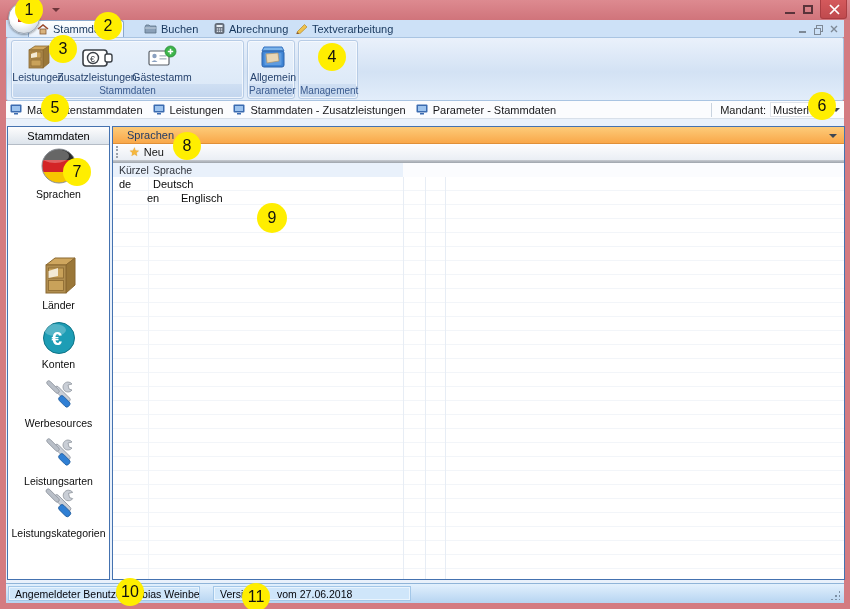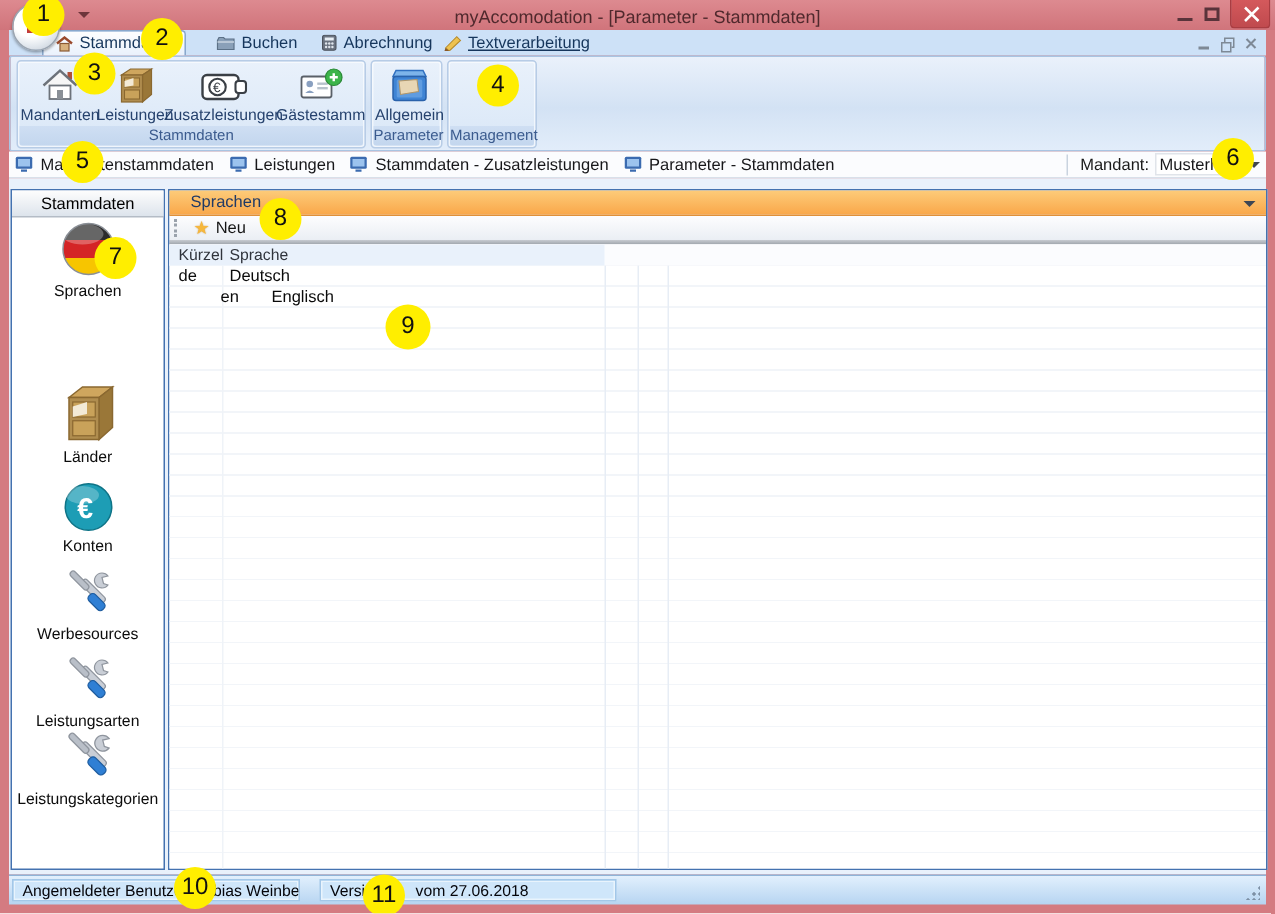--- a/index.html
+++ b/index.html
@@ -128,21 +128,20 @@
     color:#111; font-size:16px; display:flex; align-items:center; justify-content:center; z-index:50; }
 
   svg { display:block; }
 </style>
 </head>
 <body>
 
 <div id="window">
 
   <div class="titlebar">
-    <div class="title-text">myAccomodation - [Parameter - Stammdaten]</div>
     <div class="qat-arrow"></div>
     <div class="win-btn btn-min">
         <div class="glyph"></div>
       </div>
     <div class="win-btn btn-max">
         <div class="glyph"></div>
       </div>
     <div class="win-btn btn-close">
       <svg width="11" height="11" viewBox="0 0 11 11">
           <path d="M1 1 L10 10 M10 1 L1 10" stroke="#ffffff" stroke-width="1.7"></path>
@@ -176,51 +175,40 @@
           <rect x="2.5" y="2" width="6" height="2" fill="#e8eef4"></rect>
           <circle cx="3.4" cy="6" r="0.8" fill="#dfe5ec"></circle>
           <circle cx="5.5" cy="6" r="0.8" fill="#dfe5ec"></circle>
           <circle cx="7.6" cy="6" r="0.8" fill="#dfe5ec"></circle>
           <circle cx="3.4" cy="8.3" r="0.8" fill="#dfe5ec"></circle>
           <circle cx="5.5" cy="8.3" r="0.8" fill="#dfe5ec"></circle>
           <circle cx="7.6" cy="8.3" r="0.8" fill="#dfe5ec"></circle>
         </svg>
       <span>Abrechnung</span>
     </div>
-    <div class="rtab" style="left:281px;text-decoration:underline;">
+    <div class="rtab" style="left:281px;">
       <svg width="13" height="11" viewBox="0 0 13 11">
           <path d="M2 9 L9.5 1.5 L12 4 L4.5 11 Z" fill="#eec24e" stroke="#b58a2a" stroke-width="0.7"></path>
           <path d="M2 9 L1.2 11.3 L4.5 11" fill="#8a5a2a"></path>
         </svg>
       <span>Textverarbeitung</span>
     </div>
     <div class="mdi-ctrls">
       <div class="c-min"></div>
       <div class="c-restore"></div>
       <svg width="8" height="8" viewBox="0 0 8 8">
           <path d="M1 1 L7 7 M7 1 L1 7" stroke="#7e8996" stroke-width="1.4"></path>
         </svg>
     </div>
   </div>
 
   <div class="ribbon">
 
     <div class="rgroup" style="left:4px; width:233px;">
       <div class="rbtns">
-        <div class="rbtn" style="width:52px;">
-          <div class="ric">
-              <svg width="26" height="24" viewBox="0 0 26 24">
-                <rect x="18" y="3" width="3" height="5" fill="#b05038"></rect>
-                <path d="M2 12 L13 2 L24 12" fill="#f6f6f6" stroke="#6c727a" stroke-width="1.6"></path>
-                <rect x="6" y="12" width="14" height="9" fill="#ffffff" stroke="#6c727a" stroke-width="1.2"></rect>
-                <rect x="11" y="15" width="4" height="6" fill="#8a9097"></rect>
-              </svg>
-            </div>
-          <div class="rlabel">Mandanten</div>
-        </div>
         <div class="rbtn" style="width:48px;">
           <div class="ric">
               <svg width="26" height="25" viewBox="0 0 26 25">
                 <path d="M4 5 L10 1 L24 1 L18 5 Z" fill="#cfa65e" stroke="#8a6830" stroke-width="0.8"></path>
                 <path d="M18 5 L24 1 L24 18 L18 23 Z" fill="#9a7738" stroke="#8a6830" stroke-width="0.8"></path>
                 <rect x="4" y="5" width="14" height="18" fill="#b08d4f" stroke="#8a6830" stroke-width="0.8"></rect>
                 <rect x="6" y="7" width="10" height="6" fill="#c9a25a" stroke="#8a6830" stroke-width="0.7"></rect>
                 <rect x="6" y="15" width="10" height="6" fill="#c9a25a" stroke="#8a6830" stroke-width="0.7"></rect>
                 <path d="M6 9 L12 7 L12 12 L6 13 Z" fill="#f3ead6"></path>
               </svg>

